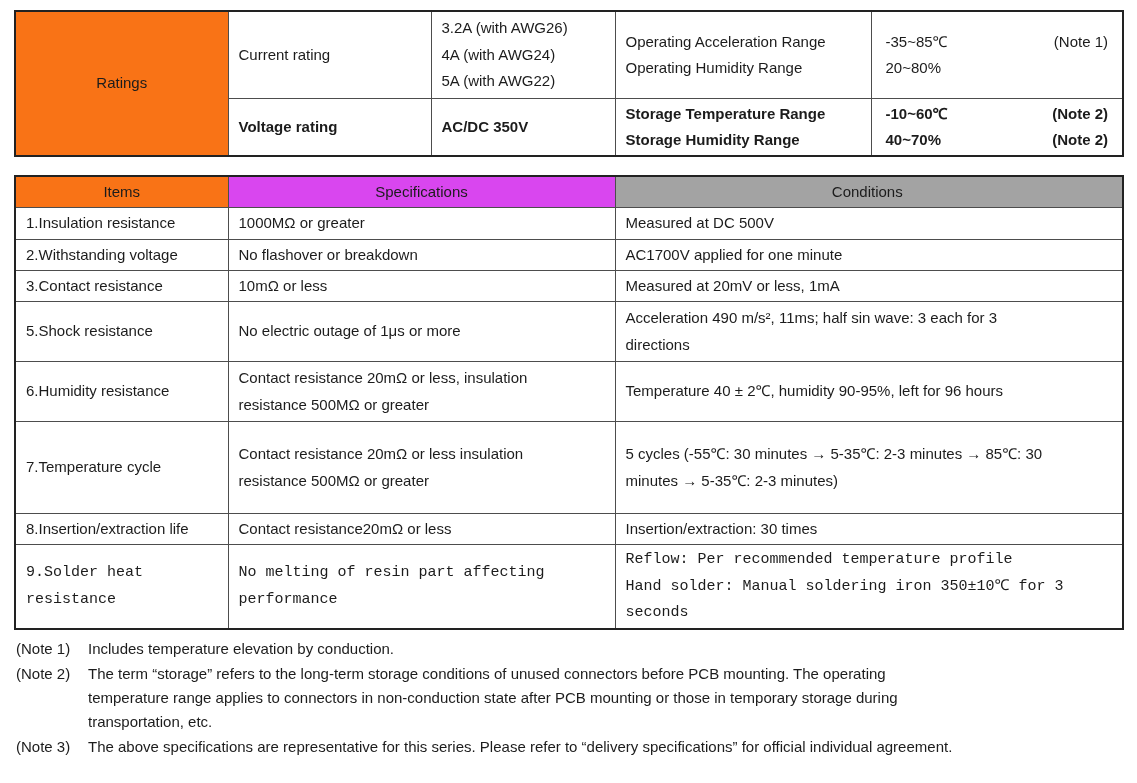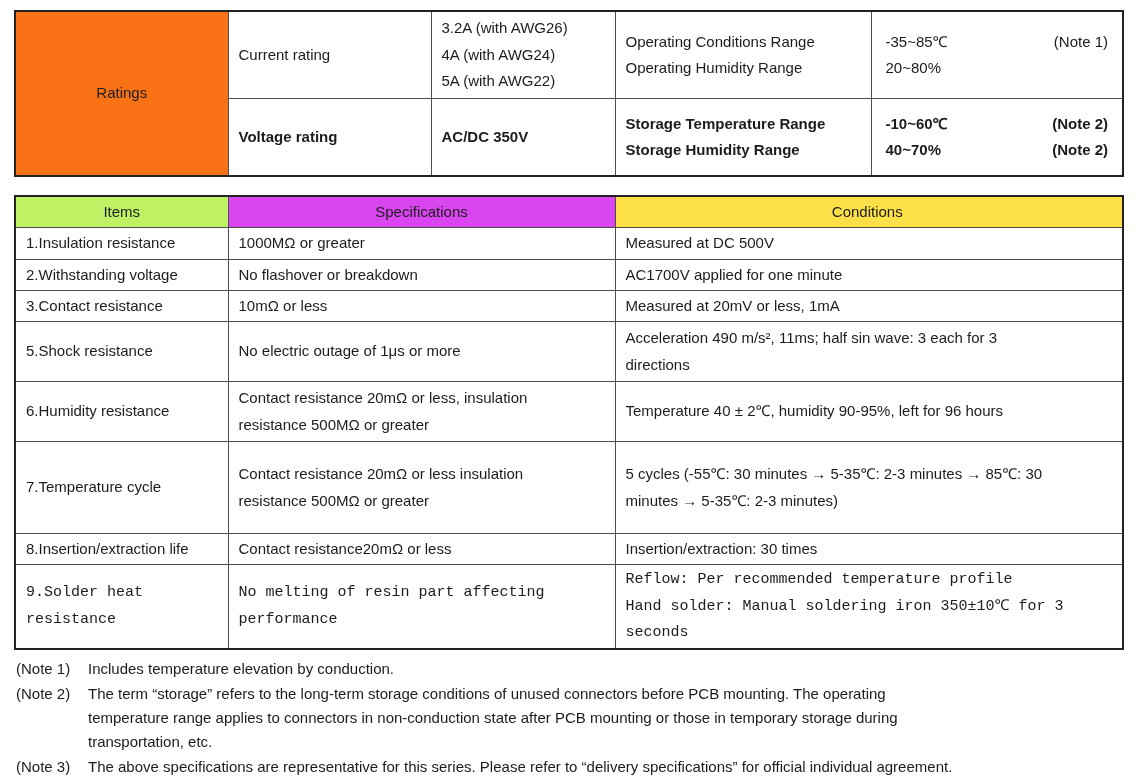--- a/index.html
+++ b/index.html
@@ -36,21 +36,21 @@
   .sh3 { height:30px; }
   .sh4 { height:55px; }
   .sh5 { height:60px;margin-top:20px; }
   .sh6 { height:60px; }
   .sh7 { height:92px; }
   .sh8 { height:29px; }
   .sh9 { height:57px;font-family:Liberation Mono, monospace; }
 
   .prewrap { white-space:pre-line; }
   .env-val-line { display:flex; justify-content:space-between; }
-  .env-val-cell { padding:12px 14px; }
+  .env-val-cell { padding:2px 14px; }
 
   .notes { margin-top:7px; line-height:24px; }
   .note { display:flex; margin:0 0 1px 2px; }
   .note-label { flex:0 0 72px; }
   .note-text { flex:1; white-space:pre-line; }
 </style>
 </head>
 <body>
 
 <div class="page">
@@ -66,21 +66,21 @@
     <tbody>
       <tr class="hr1">
         <td rowspan="2" class="hdr" style="background: #f97316;">Ratings</td>
         <td>Current rating</td>
         <td>
           <div>3.2A (with AWG26)</div>
           <div>4A (with AWG24)</div>
           <div>5A (with AWG22)</div>
         </td>
         <td>
-          <div>Operating Conditions Range</div>
+          <div>Operating Acceleration Range</div>
           <div>Operating Humidity Range</div>
         </td>
         <td class="env-val-cell">
           <div class="env-val-line">
             <span>-35~85℃</span>
             <span>(Note 1)</span>
           </div>
           <div class="env-val-line">
             <span>20~80%</span>
             <span></span>
@@ -109,23 +109,23 @@
   </table>
 
   <table>
     <colgroup>
       <col style="width:213px">
         <col style="width:387px">
         <col style="width:508px">
     </colgroup>
     <tbody>
       <tr class="sh0">
-        <td class="hdr" style="background: #bef264;">Items</td>
+        <td class="hdr" style="background: #f97316;">Items</td>
         <td class="hdr" style="background: #d946ef;">Specifications</td>
-        <td class="hdr" style="background: #fde047; padding-left: 7px;">Conditions</td>
+        <td class="hdr" style="background: #a3a3a3; padding-left: 7px;">Conditions</td>
       </tr>
       <tr class="sh1">
         <td>1.Insulation resistance</td>
         <td class="prewrap">1000MΩ or greater</td>
         <td class="prewrap">Measured at DC 500V</td>
       </tr>
       <tr class="sh2">
         <td>2.Withstanding voltage</td>
         <td class="prewrap">No flashover or breakdown</td>
         <td class="prewrap">AC1700V applied for one minute</td>

